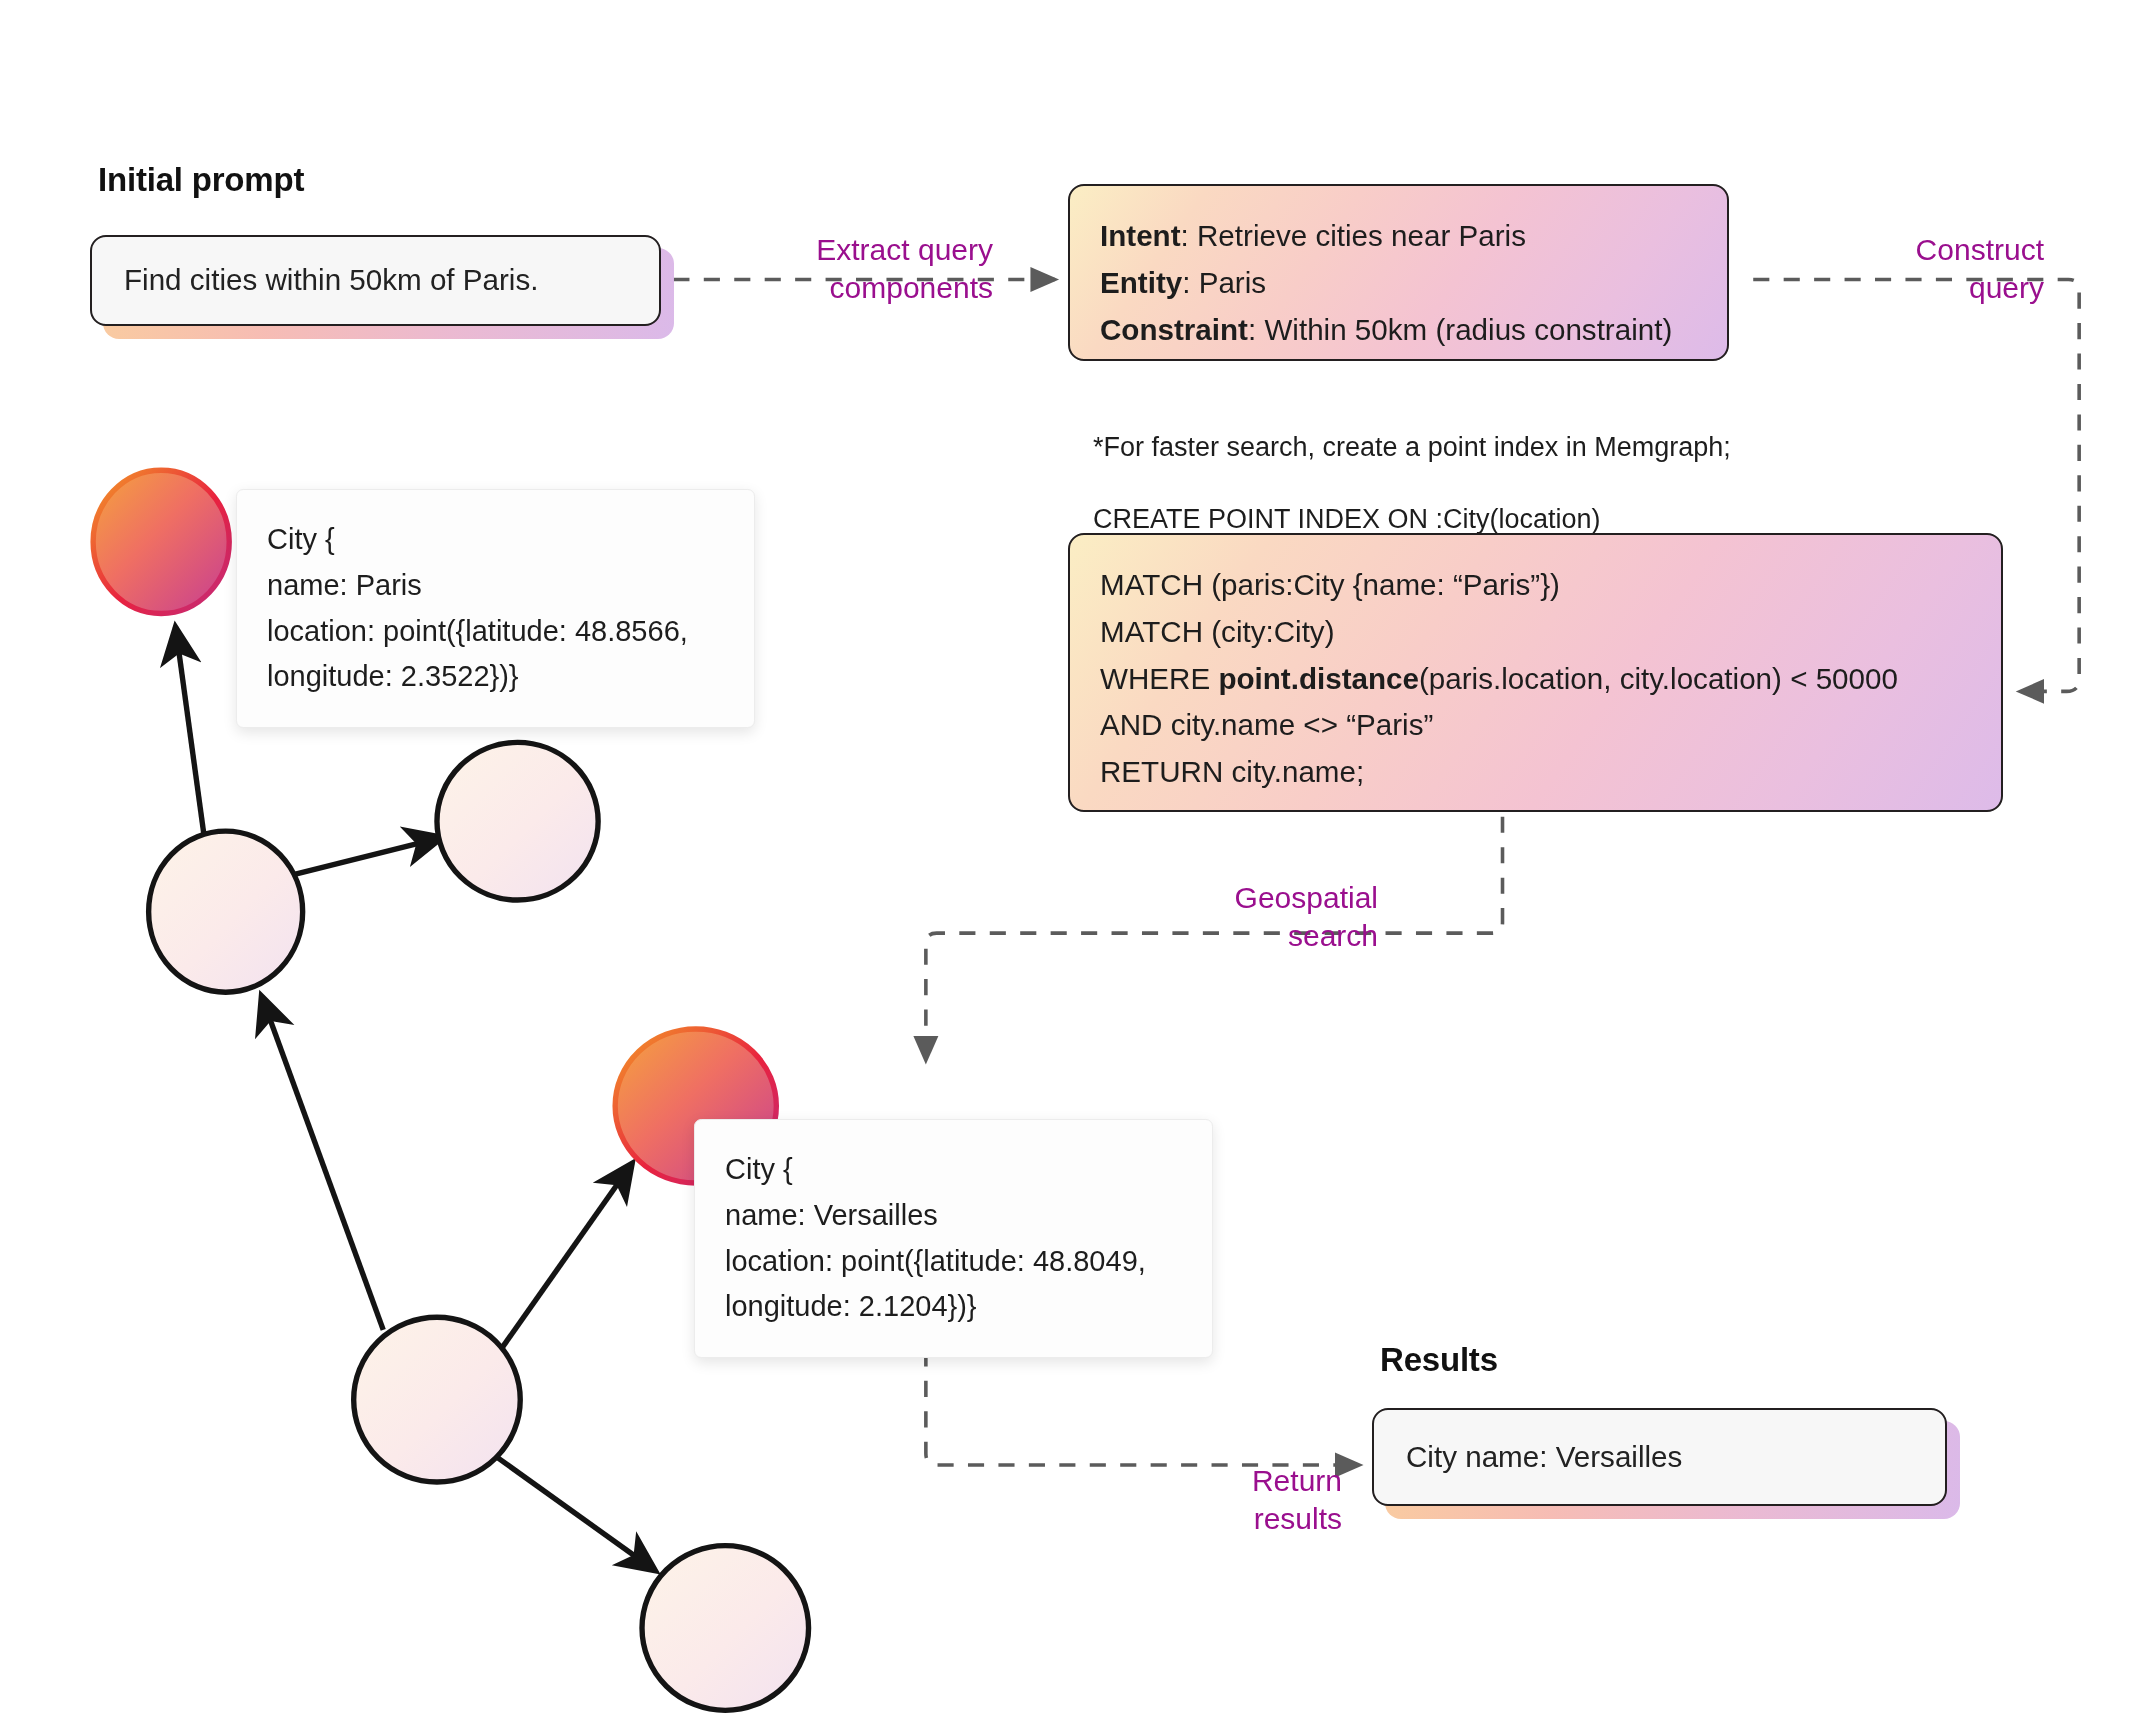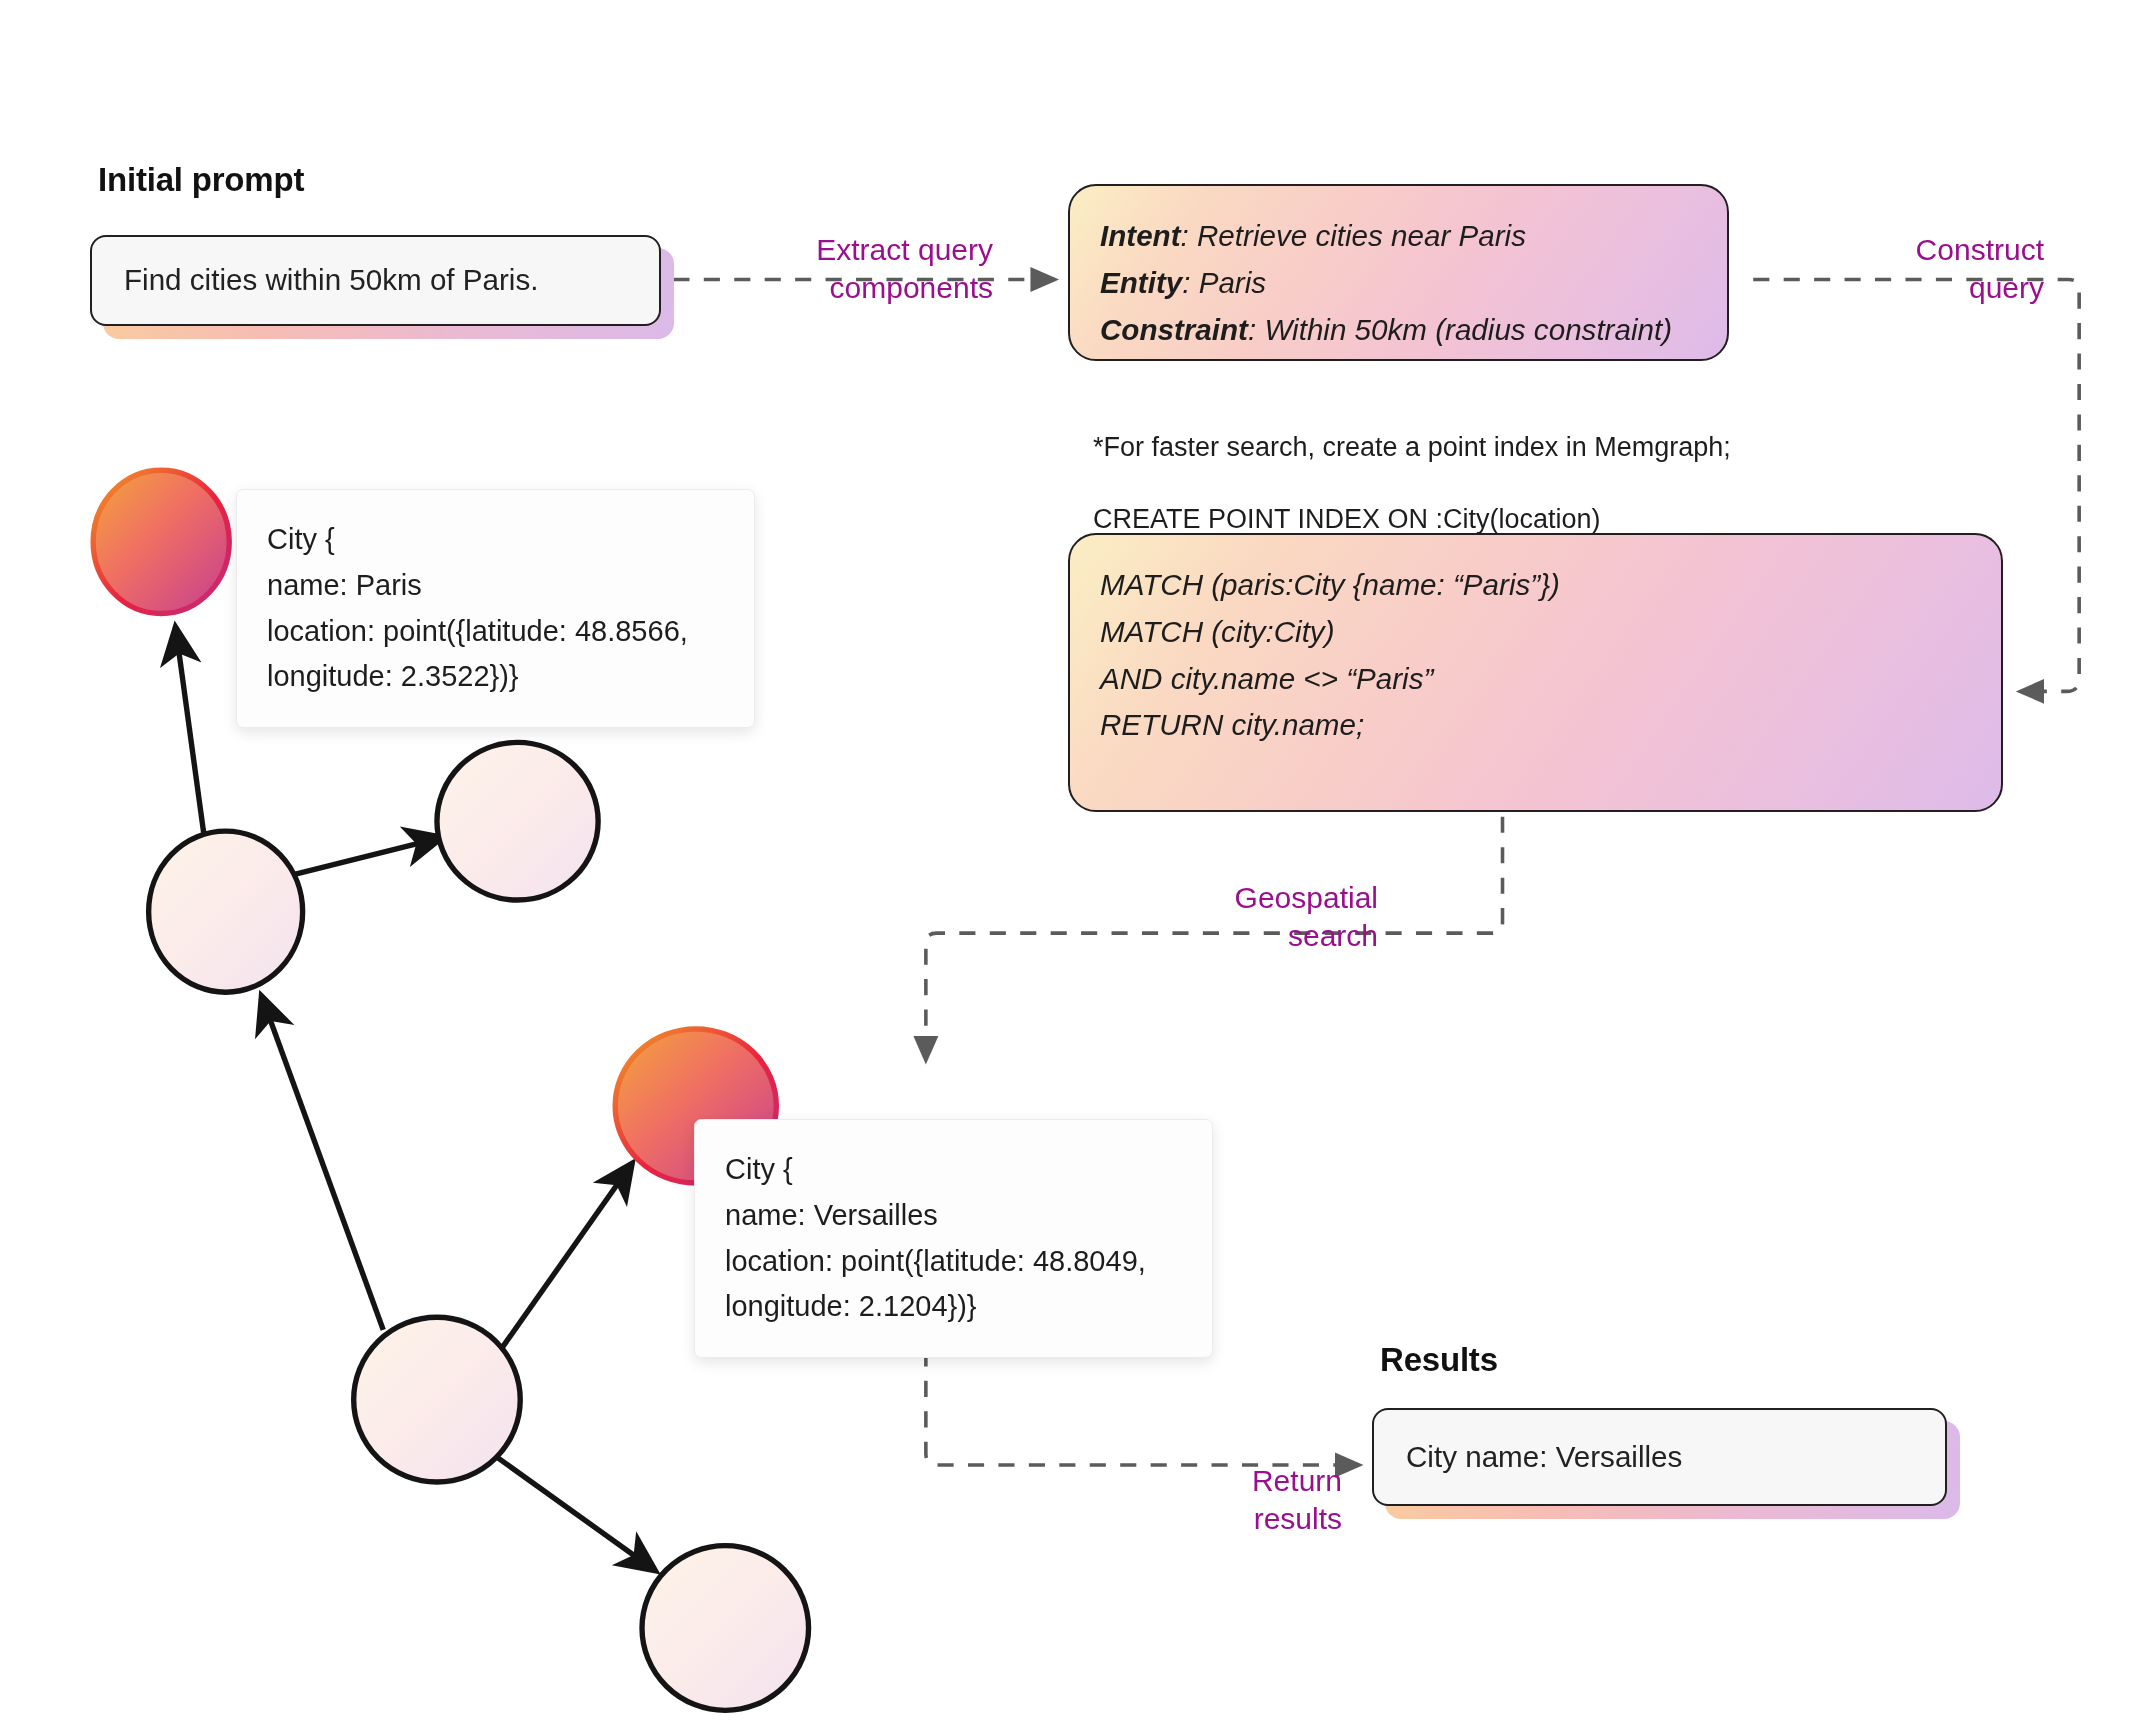--- a/index.html
+++ b/index.html
@@ -63,24 +63,23 @@
     color: #222;
     line-height: 1.3;
     white-space: nowrap;
   }
 
   
   .grad-card {
     position: absolute;
     box-sizing: border-box;
     border: 2.7px solid #231f20;
-    border-radius: 28px;
+    border-radius: 16px;
     background: linear-gradient(125deg, #fbeec4 0%, #fad9c2 18%, #f8cdc8 38%, #f4c3d2 58%, #eabfdf 80%, #ddbbe9 100%);
     padding: 27px 30px;
-    font-style: italic;
   }
   .grad-card .line {
     font-size: 29.6px;
     line-height: 1.58;
     color: #1d1d1d;
     white-space: nowrap;
   }
   .grad-card .line b { font-weight: bold; }
 
   
@@ -232,20 +231,21 @@
   </div>
 
   <div class="note" style="left:1073px; top:394px;">
     <div>*For faster search, create a point index in Memgraph;</div>
     <div>CREATE POINT INDEX ON :City(location)</div>
   </div>
 
   <div class="grad-card" style="left:1068px; top:533px; width:935px; height:279px;">
     <div class="line">MATCH (paris:City {name: “Paris”})</div>
     <div class="line">MATCH (city:City)</div>
+    <div class="line"><span>WHERE </span><b>point.distance</b><span>(paris.location, city.location) &lt; 50000</span></div>
     <div class="line">AND city.name &lt;&gt; “Paris”</div>
     <div class="line">RETURN city.name;</div>
   </div>
 
   <div class="edge-label" style="left:1091px; top:879px; width:287px;">
     <span>Geospatial</span>
     <span class="l2">search</span>
   </div>
 
   <div class="node-card" style="left:236px; top:445px; width:519px;">

